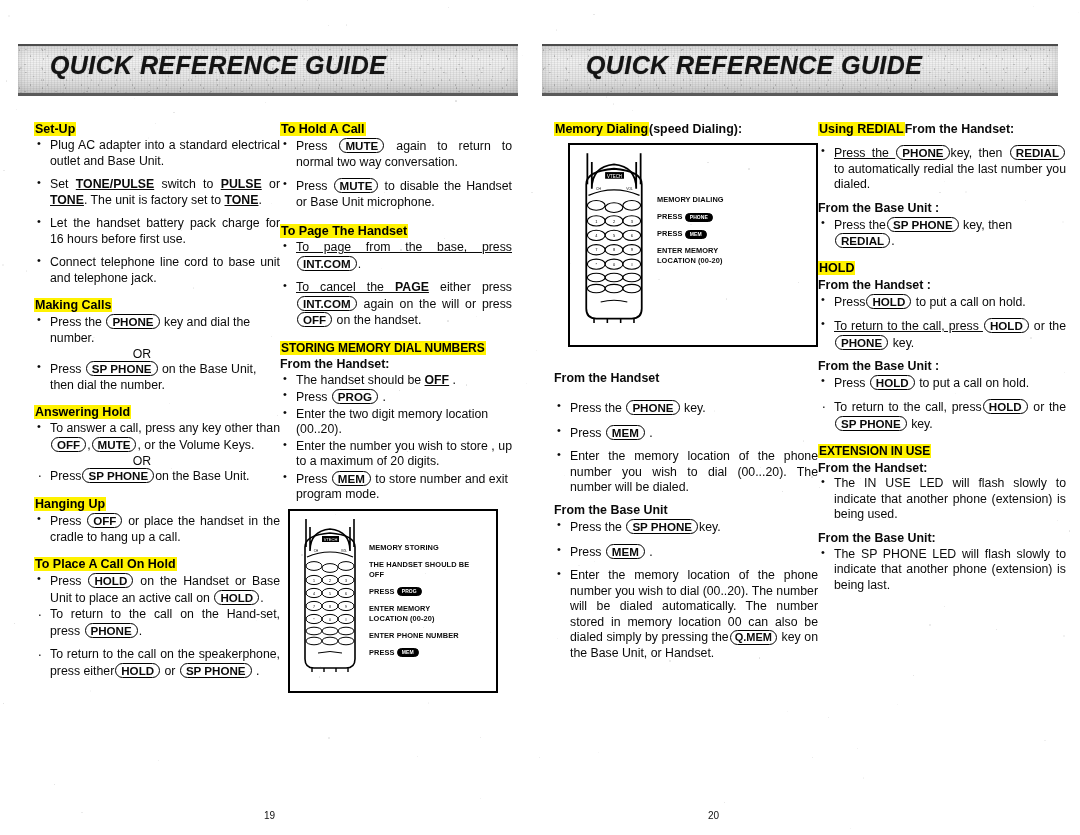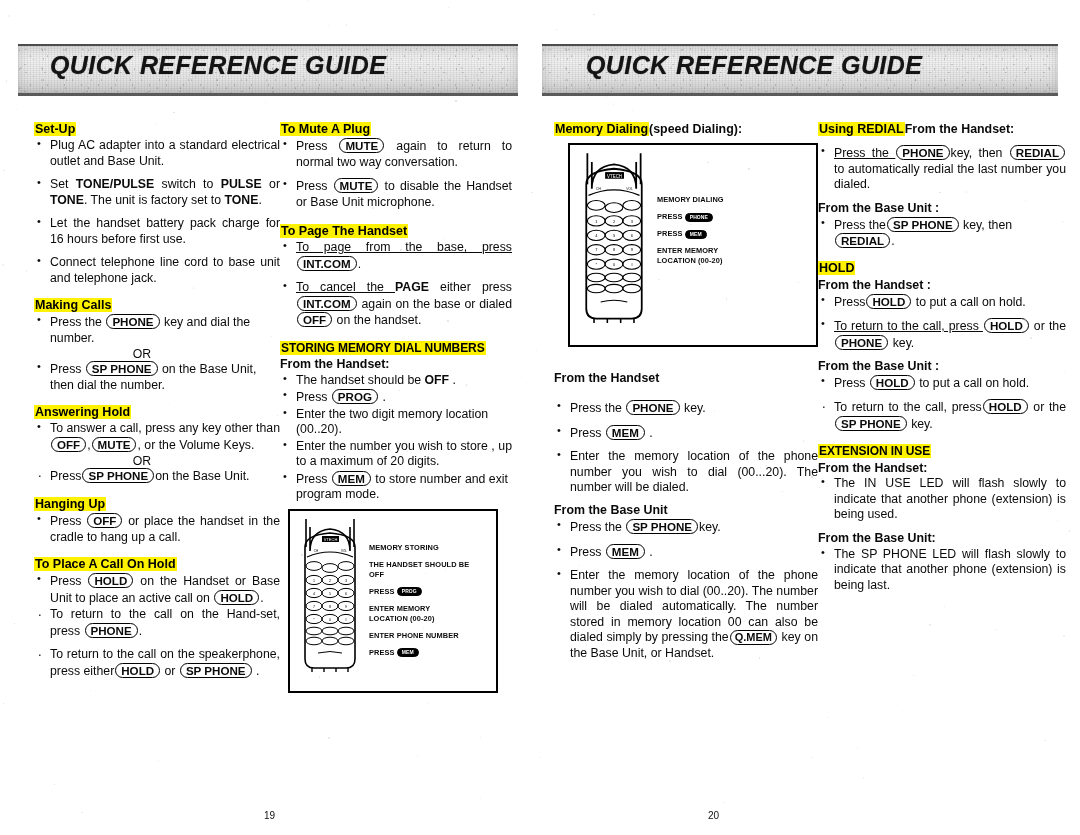--- a/index.html
+++ b/index.html
@@ -95,21 +95,21 @@
   ul.bl li.tight{margin-bottom:1px;}
   ul.bl li.nj{text-align:left;}
   ul.bl li:before{
     content:"\2022";
     position:absolute;left:3px;top:-1px;
     font-size:11px;
   }
   ul.bl li.dot:before{content:".";top:-3px;font-size:13px;left:4px;}
   .or{text-align:center;font-size:12.3px;margin:0 0 0 0;padding-right:30px;}
 
-  b{font-weight:bold;}
+  b{font-weight:bold;text-decoration:underline;}
   .key{
     display:inline-block;
     border:1.6px solid #000;
     border-radius:9px;
     padding:0 5px;
     font-weight:bold;
     font-size:11.6px;
     line-height:13px;
     margin:0 1px;
     white-space:nowrap;
@@ -218,33 +218,33 @@
         <ul class="bl">
           <li class="tight"><span>Press </span><span class="key">HOLD</span><span> on the Handset or Base Unit to place an active call on </span><span class="key">HOLD</span><span>.</span></li>
           <li class="dot"><span>To return to the call on the Hand-set, press </span><span class="key">PHONE</span><span>.</span></li>
           <li class="dot"><span>To return to the call on the speakerphone, press either</span><span class="key">HOLD</span><span> or </span><span class="key">SP PHONE</span><span> .</span></li>
         </ul>
       </div>
 
       <div class="col c2">
 
         <div class="head-line">
-          <span class="hl">To Mute A Plug</span>
+          <span class="hl">To Hold A Call</span>
         </div>
         <ul class="bl">
           <li><span>Press </span><span class="key">MUTE</span><span> again to return to normal two way conversation.</span></li>
           <li><span>Press </span><span class="key">MUTE</span><span> to disable the Handset or Base Unit microphone.</span></li>
         </ul>
 
         <div class="head-line" style="margin-top:10px">
           <span class="hl">To Page The Handset</span>
         </div>
         <ul class="bl">
           <li><span class="u">To page from the base, press </span><span class="key">INT.COM</span><span>.</span></li>
-          <li><span class="u">To cancel the </span><b>PAGE</b><span> either press </span><span class="key">INT.COM</span><span> again on the base or dialed </span><span class="key">OFF</span><span> on the handset.</span></li>
+          <li><span class="u">To cancel the </span><b>PAGE</b><span> either press </span><span class="key">INT.COM</span><span> again on the will or press </span><span class="key">OFF</span><span> on the handset.</span></li>
         </ul>
 
         <div class="head-line" style="margin-top:6px">
           <span class="hl caps">STORING MEMORY DIAL NUMBERS</span>
         </div>
         <div class="plainhead">From the Handset:</div>
         <ul class="bl">
           <li class="tight nj"><span>The handset should be </span><b>OFF</b><span> .</span></li>
           <li class="tight nj"><span>Press </span><span class="key">PROG</span><span> .</span></li>
           <li class="tight nj"><span>Enter the two digit memory location (00..20).</span></li>

